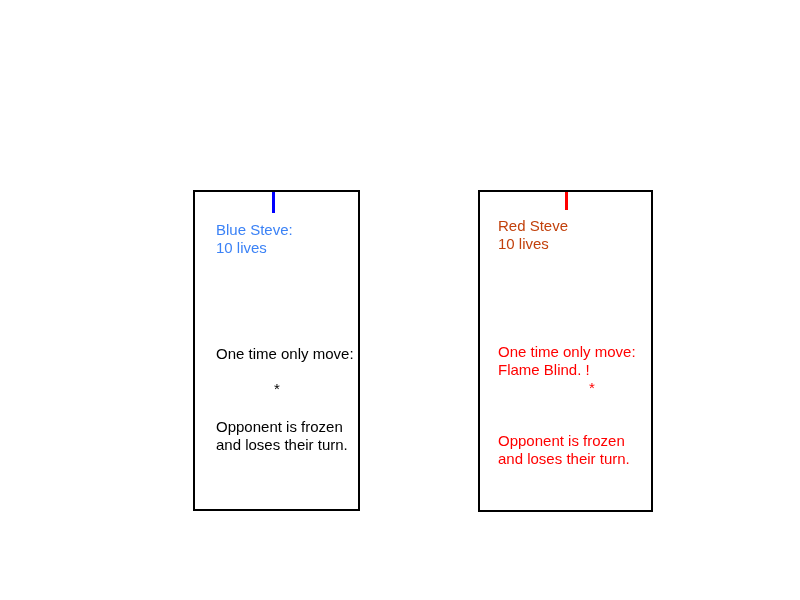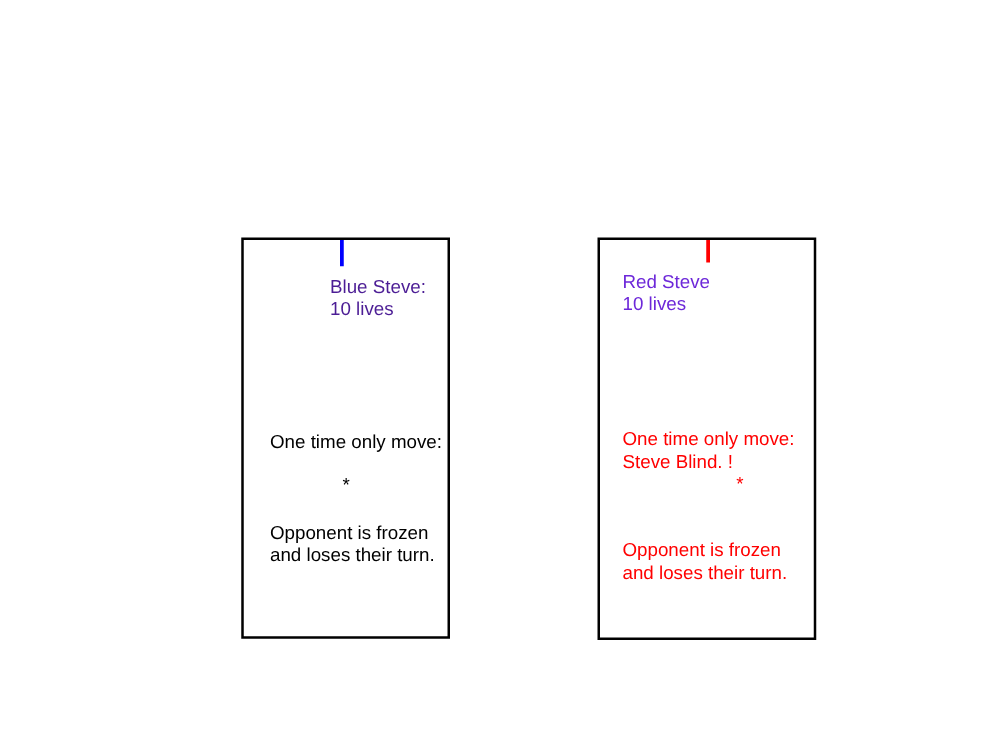--- a/index.html
+++ b/index.html
@@ -44,43 +44,43 @@
   #card-1 .marker       { left: 112px; top: 187px; transform: translateX(-50%); }
   #card-1 .effect-block { left: 18px; top: 240px; }
 </style>
 </head>
 <body>
 
 <div id="stage">
 
   <div class="card" id="card-0" style="border-color: rgb(0, 0, 0);">
     <div class="tick" style="background-color: rgb(0, 0, 255);"></div>
-    <div class="block name-block" style="color: #4c1d95; margin-left: 48px;">
+    <div class="block name-block" style="color: #3b82f6;">
       <div>Blue Steve:</div>
       <div>10 lives</div>
     </div>
     <div class="block move-block" style="color: rgb(0, 0, 0);">
       <div>One time only move:</div>
     </div>
     <div class="block marker" style="color: rgb(0, 0, 0);">*</div>
     <div class="block effect-block" style="color: rgb(0, 0, 0);">
       <div>Opponent is frozen</div>
       <div>and loses their turn.</div>
     </div>
   </div>
 
   <div class="card" id="card-1" style="border-color: rgb(0, 0, 0);">
     <div class="tick" style="background-color: rgb(255, 0, 0);"></div>
-    <div class="block name-block" style="color: #6d28d9;">
+    <div class="block name-block" style="color: #c2410c;">
       <div>Red Steve</div>
       <div>10 lives</div>
     </div>
     <div class="block move-block" style="color: rgb(255, 0, 0);">
       <div>One time only move:</div>
-      <div>Steve Blind. !</div>
+      <div>Flame Blind. !</div>
     </div>
     <div class="block marker" style="color: rgb(255, 0, 0);">*</div>
     <div class="block effect-block" style="color: rgb(255, 0, 0);">
       <div>Opponent is frozen</div>
       <div>and loses their turn.</div>
     </div>
   </div>
 
 </div>
 

